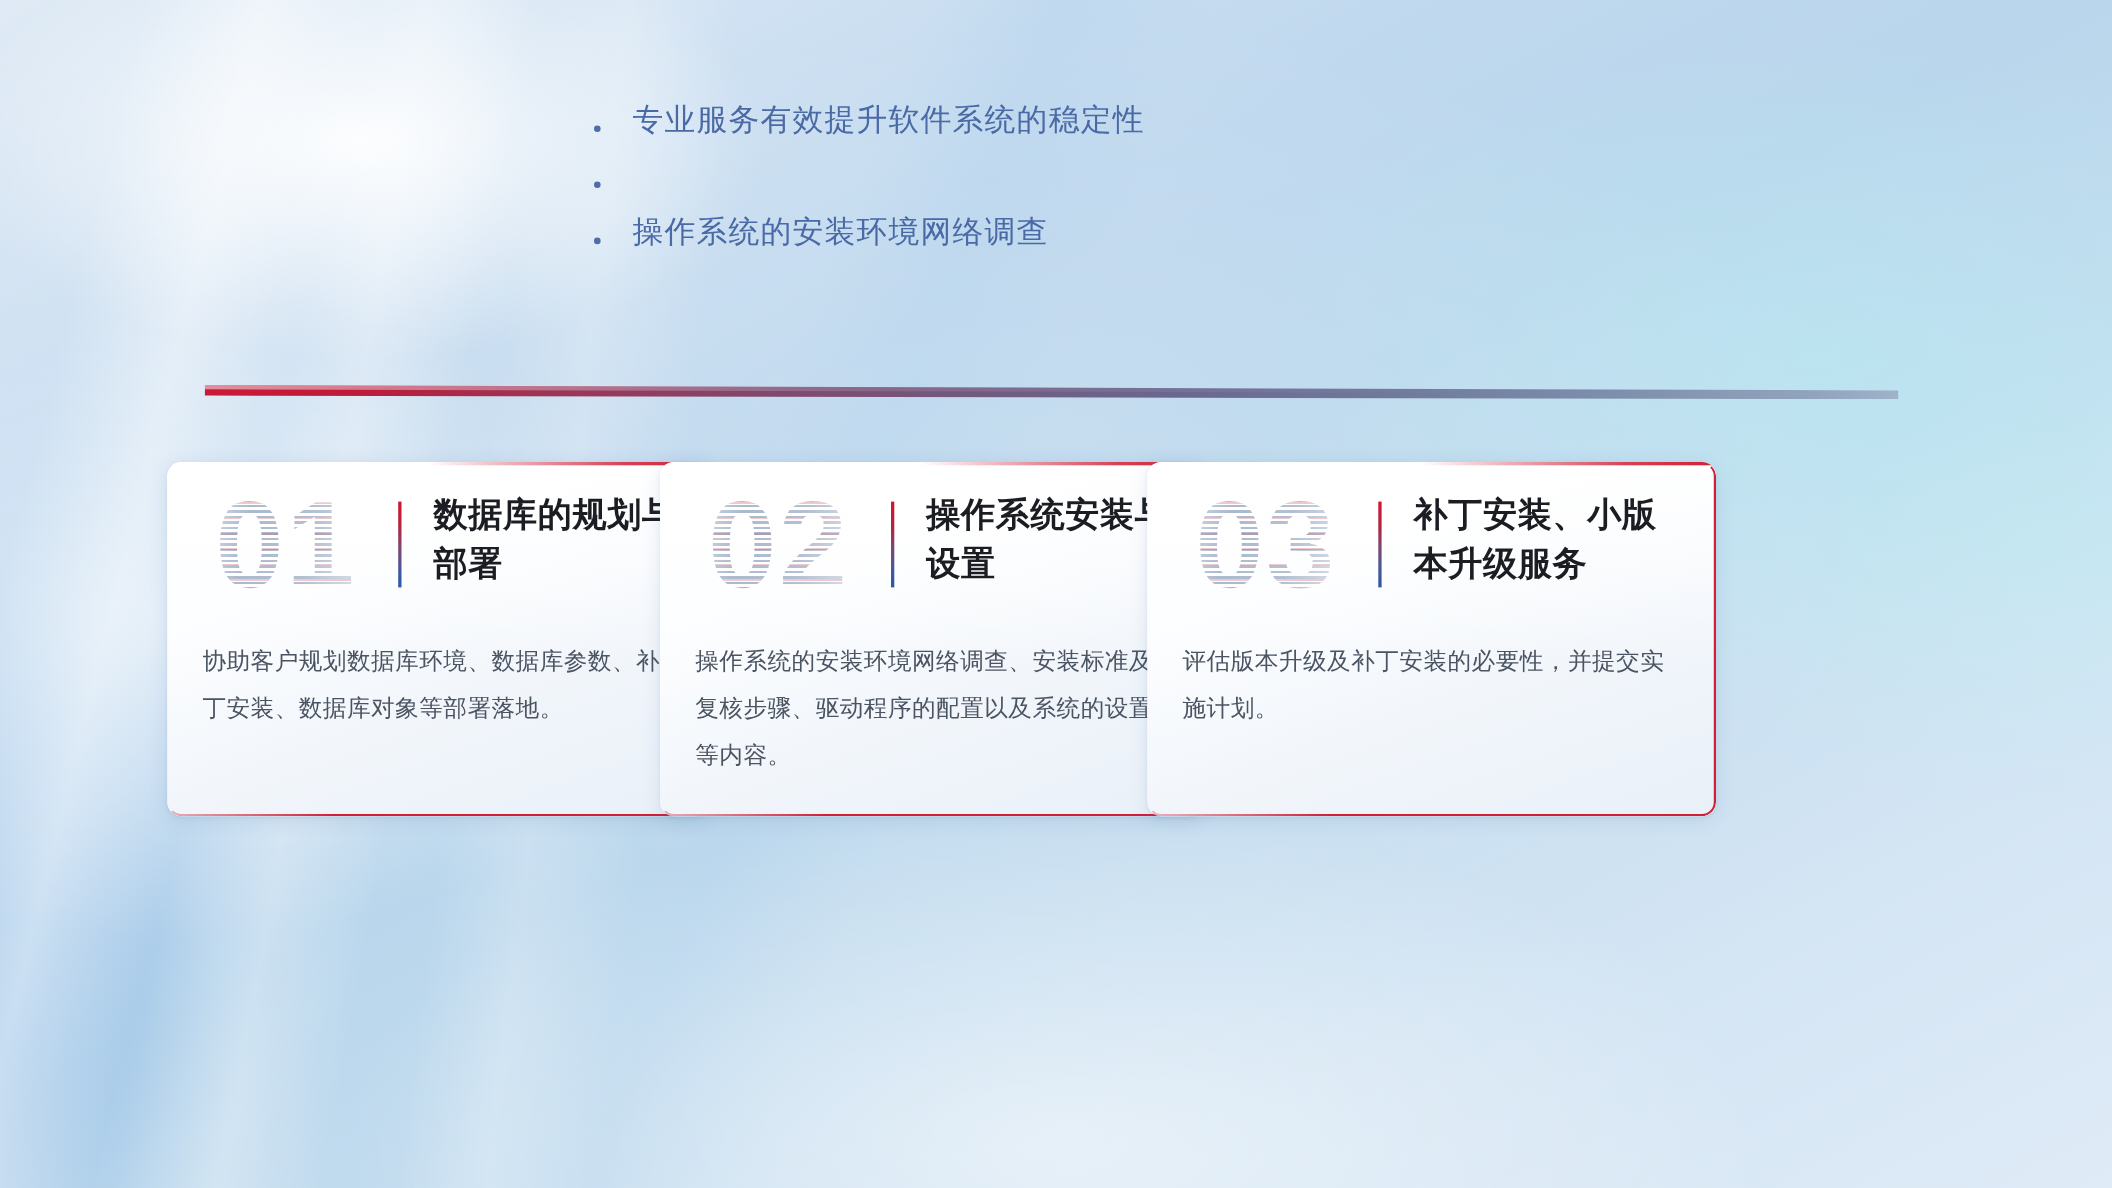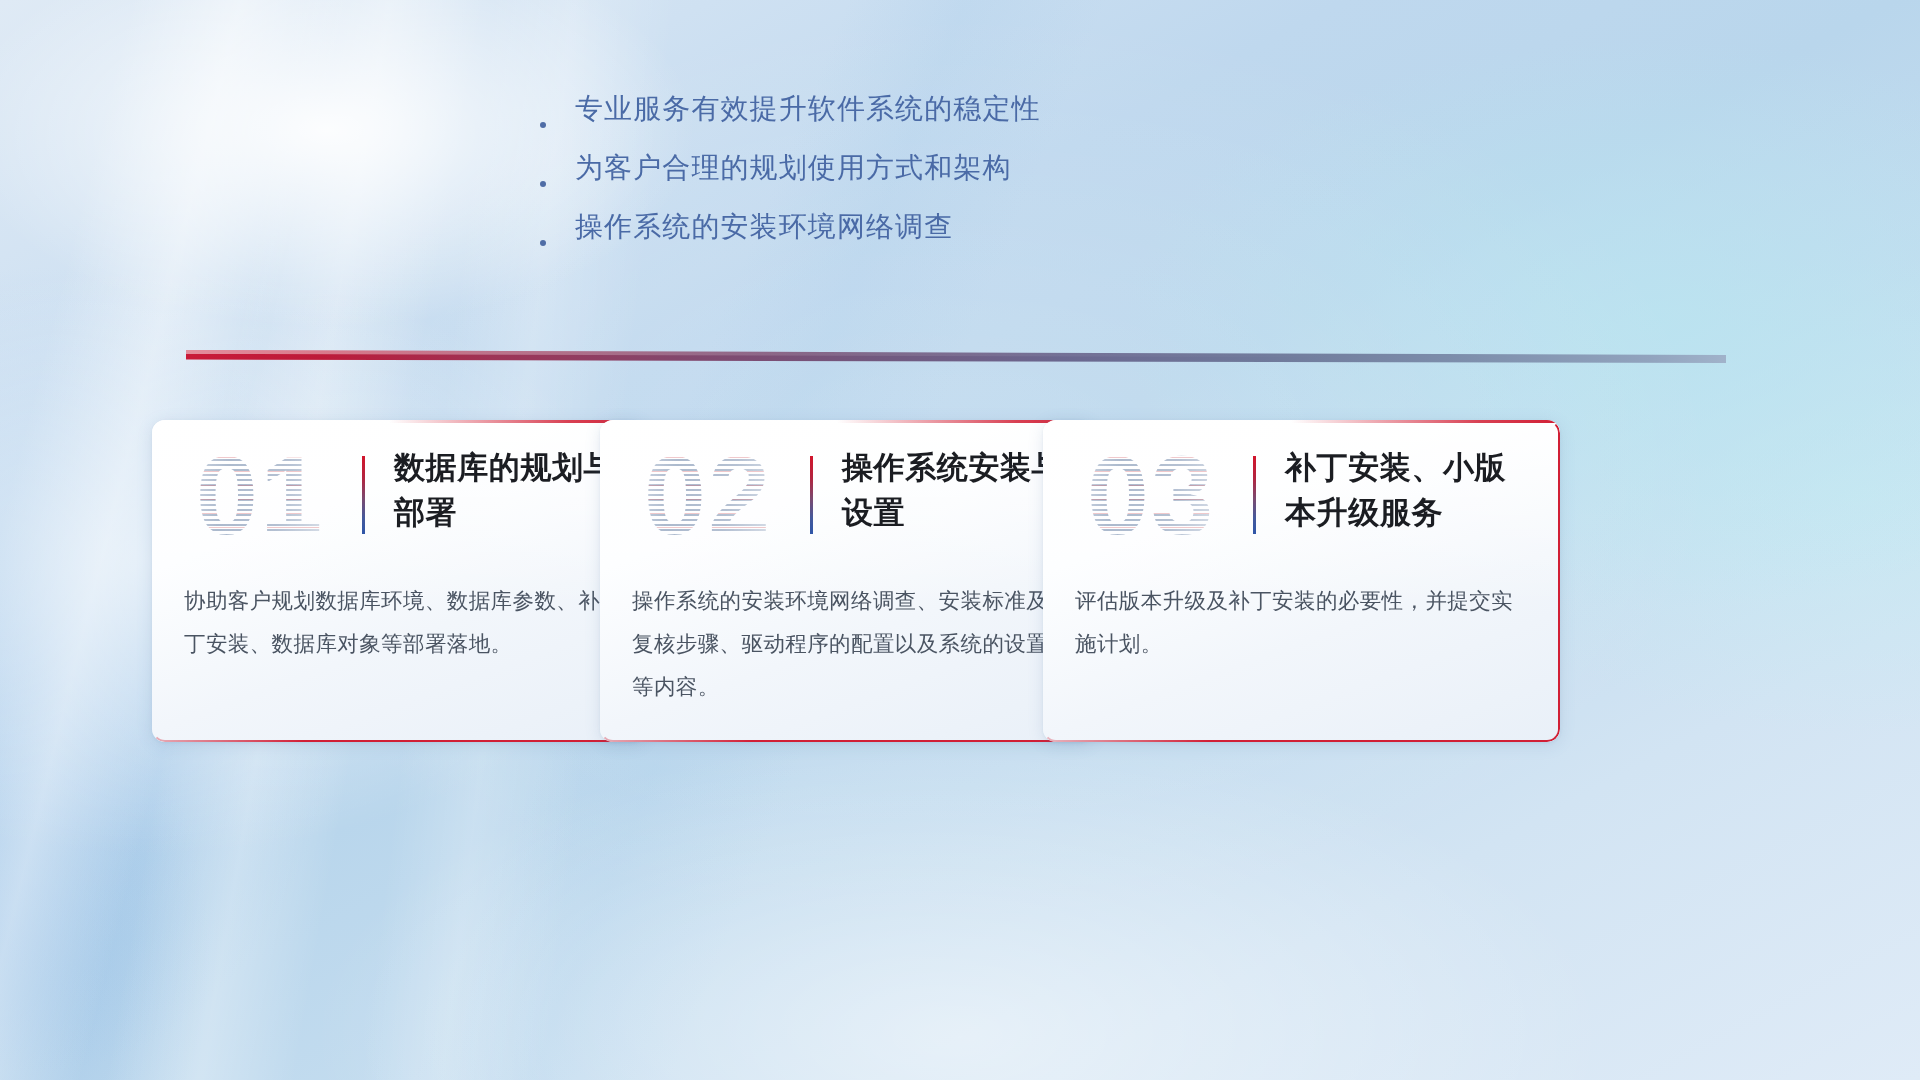--- a/index.html
+++ b/index.html
@@ -39,21 +39,21 @@
     background:
       radial-gradient(ellipse 420px 560px at 2% 62%, rgba(150,192,232,.55) 0%, rgba(150,192,232,0) 72%),
       radial-gradient(ellipse 300px 420px at 0% 88%, rgba(134,180,226,.45) 0%, rgba(134,180,226,0) 70%);
   }
   .bg-vig{
     background:radial-gradient(ellipse 1250px 760px at 50% 44%, rgba(255,255,255,.18) 0%, rgba(255,255,255,0) 62%);
   }
 
   
   #bullets{position:absolute;left:540px;top:90px;width:640px;}
-  .bullet{display:flex;align-items:flex-end;margin-bottom:21px;}
+  .bullet{display:flex;align-items:center;margin-bottom:21px;}
   .bullet-dot{
     width:6px;height:6px;border-radius:50%;background:#4f6da6;
     margin-top:16px;margin-right:29px;flex:none;
   }
   .bullet-text{
     font-size:28px;line-height:38px;color:#4a6aa6;
     letter-spacing:1.1px;white-space:nowrap;font-weight:400;
   }
 
   
@@ -162,21 +162,20 @@
   <div class="bgl bg-vig"></div>
 </div>
 
 <div id="bullets">
   <div class="bullet">
     <span class="bullet-dot"></span>
     <span class="bullet-text">专业服务有效提升软件系统的稳定性</span>
   </div>
   <div class="bullet">
     <span class="bullet-dot"></span>
-    <span class="bullet-text">为客户合理的规划使用方式和架构</span>
   </div>
   <div class="bullet">
     <span class="bullet-dot"></span>
     <span class="bullet-text">操作系统的安装环境网络调查</span>
   </div>
 </div>
 
 <div id="divider">
   <div class="wedge"></div>
   <div class="wedge-hl"></div>

